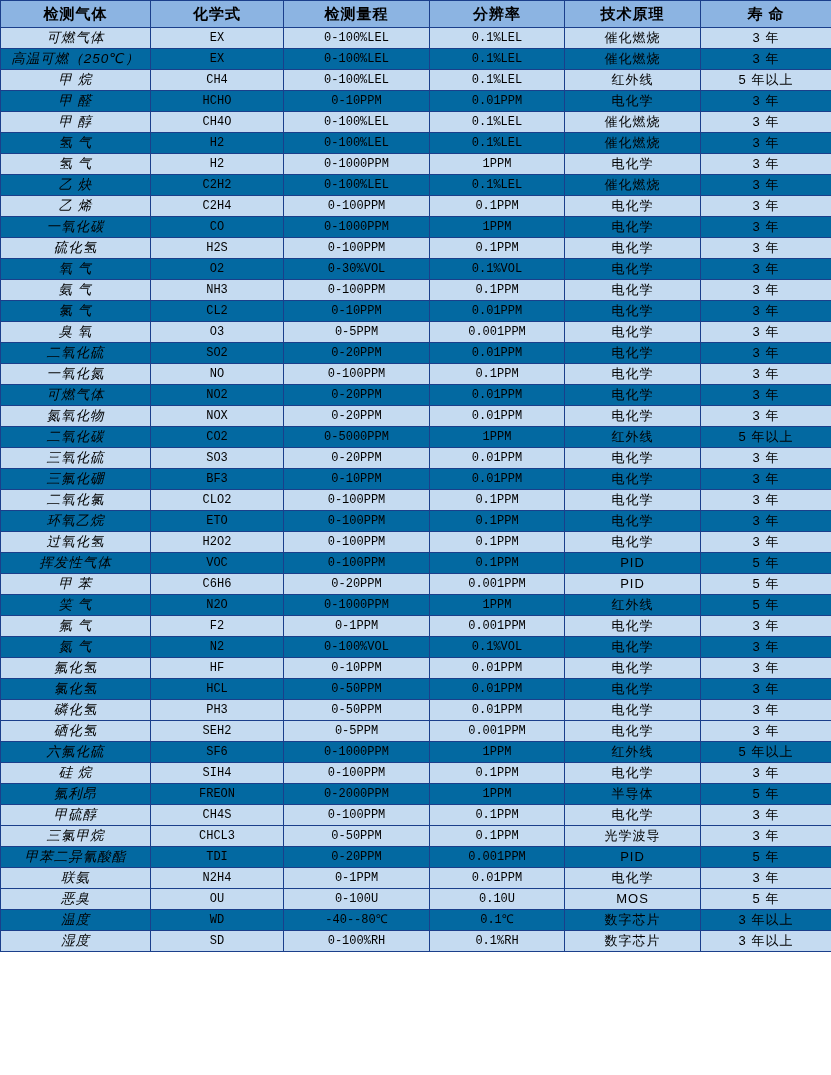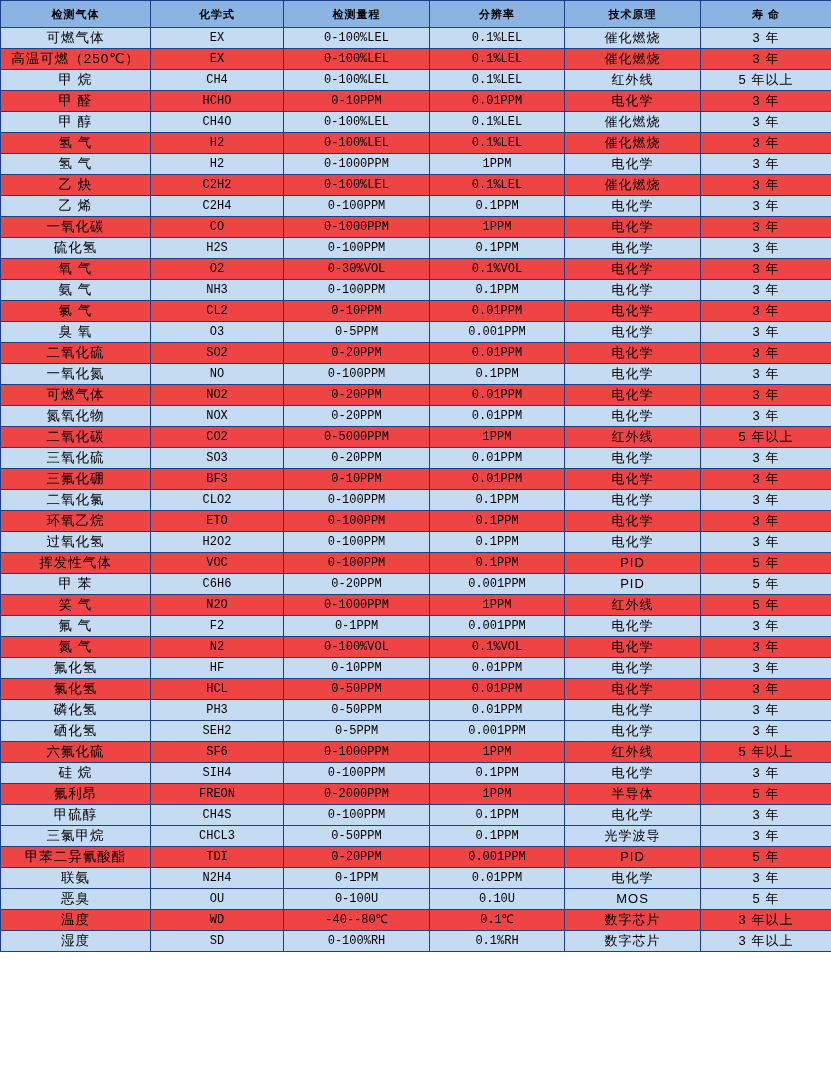--- a/index.html
+++ b/index.html
@@ -24,37 +24,38 @@
     padding: 0;
     height: 20px;
     line-height: 20px;
     color: #000000;
     overflow: hidden;
     white-space: nowrap;
   }
   #gas-table thead th {
     background: #8cb4e2;
     font-weight: bold;
-    font-size: 11px;
+    font-size: 15px;
     height: 26px;
     line-height: 26px;
     letter-spacing: 1px;
   }
   #gas-table tbody tr {
     background: #c5dbf1;
   }
   #gas-table tbody tr.alt {
-    background: #ef4444;
+    background: #0369a1;
   }
   #gas-table tbody td {
     font-size: 13px;
   }
   #gas-table tbody td.c-name {
     font-size: 13.5px;
     letter-spacing: 1px;
+    font-style: italic;
   }
   #gas-table tbody td.c-formula,
   #gas-table tbody td.c-range,
   #gas-table tbody td.c-res {
     font-family: "Liberation Mono", "DejaVu Sans Mono", monospace;
     font-size: 12px;
     letter-spacing: 0;
   }
   #gas-table tbody td.c-principle,
   #gas-table tbody td.c-life {

